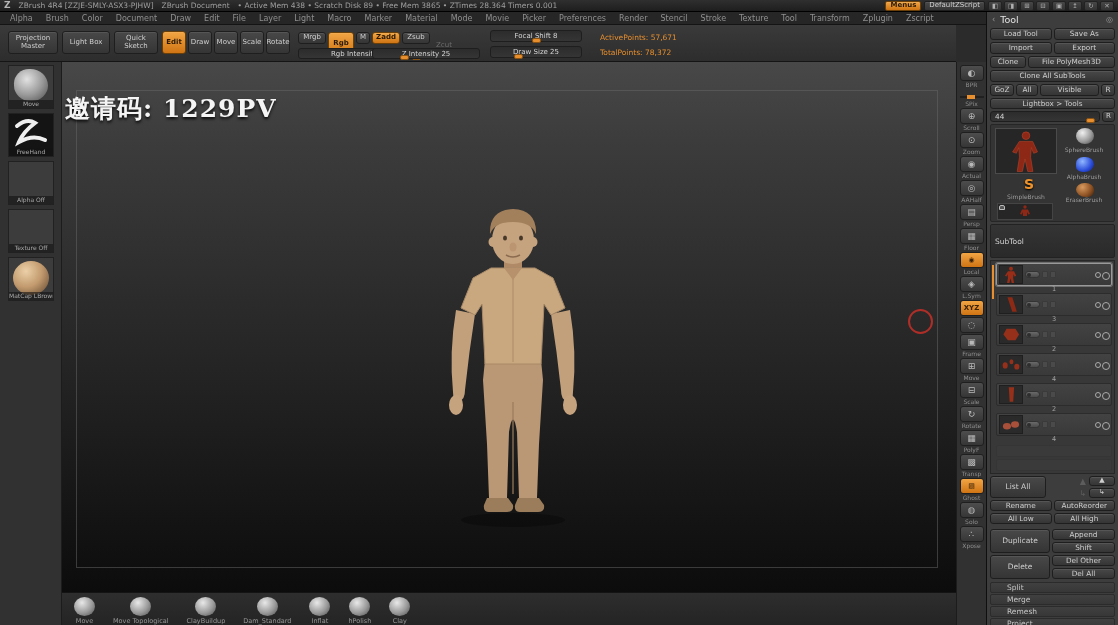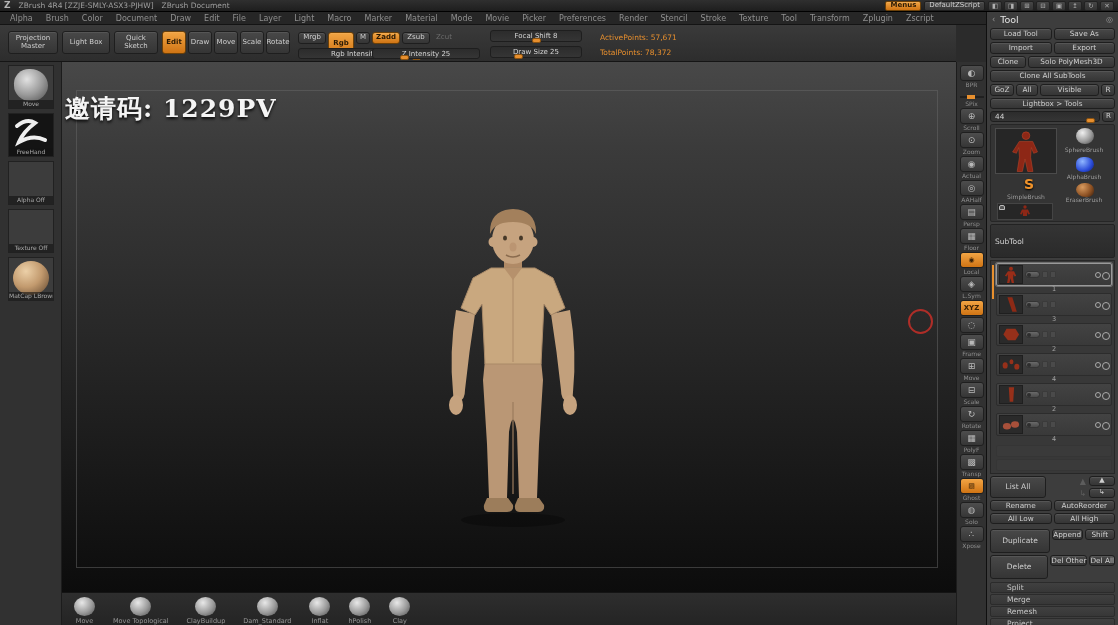--- a/index.html
+++ b/index.html
@@ -92,35 +92,36 @@
   .st-dim{height:12px;background:#3e3e3e;border:1px solid #333;border-radius:2px;margin-top:2px;opacity:.45}
   .la-row{display:flex;gap:2px}
   .listall{width:56px;height:22px;font-size:7.5px}
   .arr-col{display:flex;flex-direction:column;gap:2px;flex:1}
   .arr-row{display:flex;gap:3px;justify-content:flex-end;align-items:center}
   .arr-dim{color:#5d5d5d;font-size:8px}
   .arr-btn{width:26px;height:10px;font-size:7px}
   .h11{height:11px;font-size:7.3px;flex:1}
   .dup-block{display:flex;gap:2px}
   .tallbtn{width:60px;height:24px;font-size:7.5px}
-  .stack{display:flex;flex-direction:row;gap:2px;flex:1}
+  .stack{display:flex;flex-direction:column;gap:2px;flex:1}
   .section-row{height:11px;display:flex;align-items:center;padding:0 16px;font-size:7.5px;color:#c6c6c6;background:linear-gradient(#404040,#373737);border:1px solid #2b2b2b;border-radius:2px;margin-top:1px}
   
   #watermark{position:absolute;left:46px;top:18px;z-index:60;display:flex;align-items:center;pointer-events:none;opacity:.97}
   .wm-text{font-size:44px;font-weight:bold;color:#f5f5f5;letter-spacing:3px;text-shadow:2px 3px 4px rgba(0,0,0,.55)}
 </style>
 </head>
 <body>
 
 <div id="app">
 
   <div id="titlebar">
     <span class="tb-logo">Z</span>
     <span>ZBrush 4R4 [ZZJE-SMLY-ASX3-PJHW]</span>
     <span>ZBrush Document</span>
+    <span class="tb-stats">• Active Mem 438 • Scratch Disk 89 • Free Mem 3865 • ZTimes 28.364 Timers 0.001</span>
     <span class="tb-right">
       <span class="btn orange tb-btn">Menus</span>
       <span class="btn tb-btn">DefaultZScript</span>
       <span id="win-icons" style="display:flex;gap:2px">
           <span class="tb-icon">◧</span>
           <span class="tb-icon">◨</span>
           <span class="tb-icon">⊞</span>
           <span class="tb-icon">⊟</span>
           <span class="tb-icon">▣</span>
           <span class="tb-icon">↥</span>
@@ -170,21 +171,21 @@
     <span class="btn" style="left:266px;top:6px;width:24px;height:23px">Rotate</span>
     <span class="btn" style="left:298px;top:7px;width:28px;height:12px">Mrgb</span>
     <span class="btn orange" style="left:328px;top:7px;width:26px;height:24px">Rgb</span>
     <span class="btn" style="left:356px;top:7px;width:14px;height:12px">M</span>
     <span class="slider" style="left:298px;top:23px;width:128px;height:11px">
         <span>Rgb Intensity 100</span>
         <span class="handle" style="left:90%"></span>
       </span>
     <span class="btn orange" style="left:372px;top:7px;width:28px;height:12px">Zadd</span>
     <span class="btn" style="left:402px;top:7px;width:28px;height:12px">Zsub</span>
-    <span class="btn dim" style="left:432px;top:7px;width:24px;height:12px;background:none;border-color:transparent;box-shadow:none">Zcut</span>
+    <span class="btn dim" style="left:432px;top:15px;width:24px;height:12px;background:none;border-color:transparent;box-shadow:none">Zcut</span>
     <span class="slider" style="left:372px;top:23px;width:108px;height:11px">
         <span>Z Intensity 25</span>
         <span class="handle" style="left:25%"></span>
       </span>
     <span class="slider" style="left:490px;top:5px;width:92px;height:12px">
         <span>Focal Shift 8</span>
         <span class="handle" style="left:45%"></span>
       </span>
     <span class="slider" style="left:490px;top:21px;width:92px;height:12px">
         <span>Draw Size 25</span>
@@ -386,21 +387,21 @@
       <div class="row">
         <span class="btn tbtn">Load Tool</span>
         <span class="btn tbtn">Save As</span>
       </div>
       <div class="row">
         <span class="btn tbtn">Import</span>
         <span class="btn tbtn">Export</span>
       </div>
       <div class="row">
         <span class="btn tbtn" style="flex:0 0 36px">Clone</span>
-        <span class="btn tbtn">Solo PolyMesh3D</span>
+        <span class="btn tbtn">File PolyMesh3D</span>
       </div>
       <div class="row">
           <span class="btn tbtn">Clone All SubTools</span>
         </div>
       <div class="row">
         <span class="btn tbtn" style="flex:0 0 24px">GoZ</span>
         <span class="btn tbtn" style="flex:0 0 22px">All</span>
         <span class="btn tbtn">Visible</span>
         <span class="btn tbtn" style="flex:0 0 14px">R</span>
       </div>

